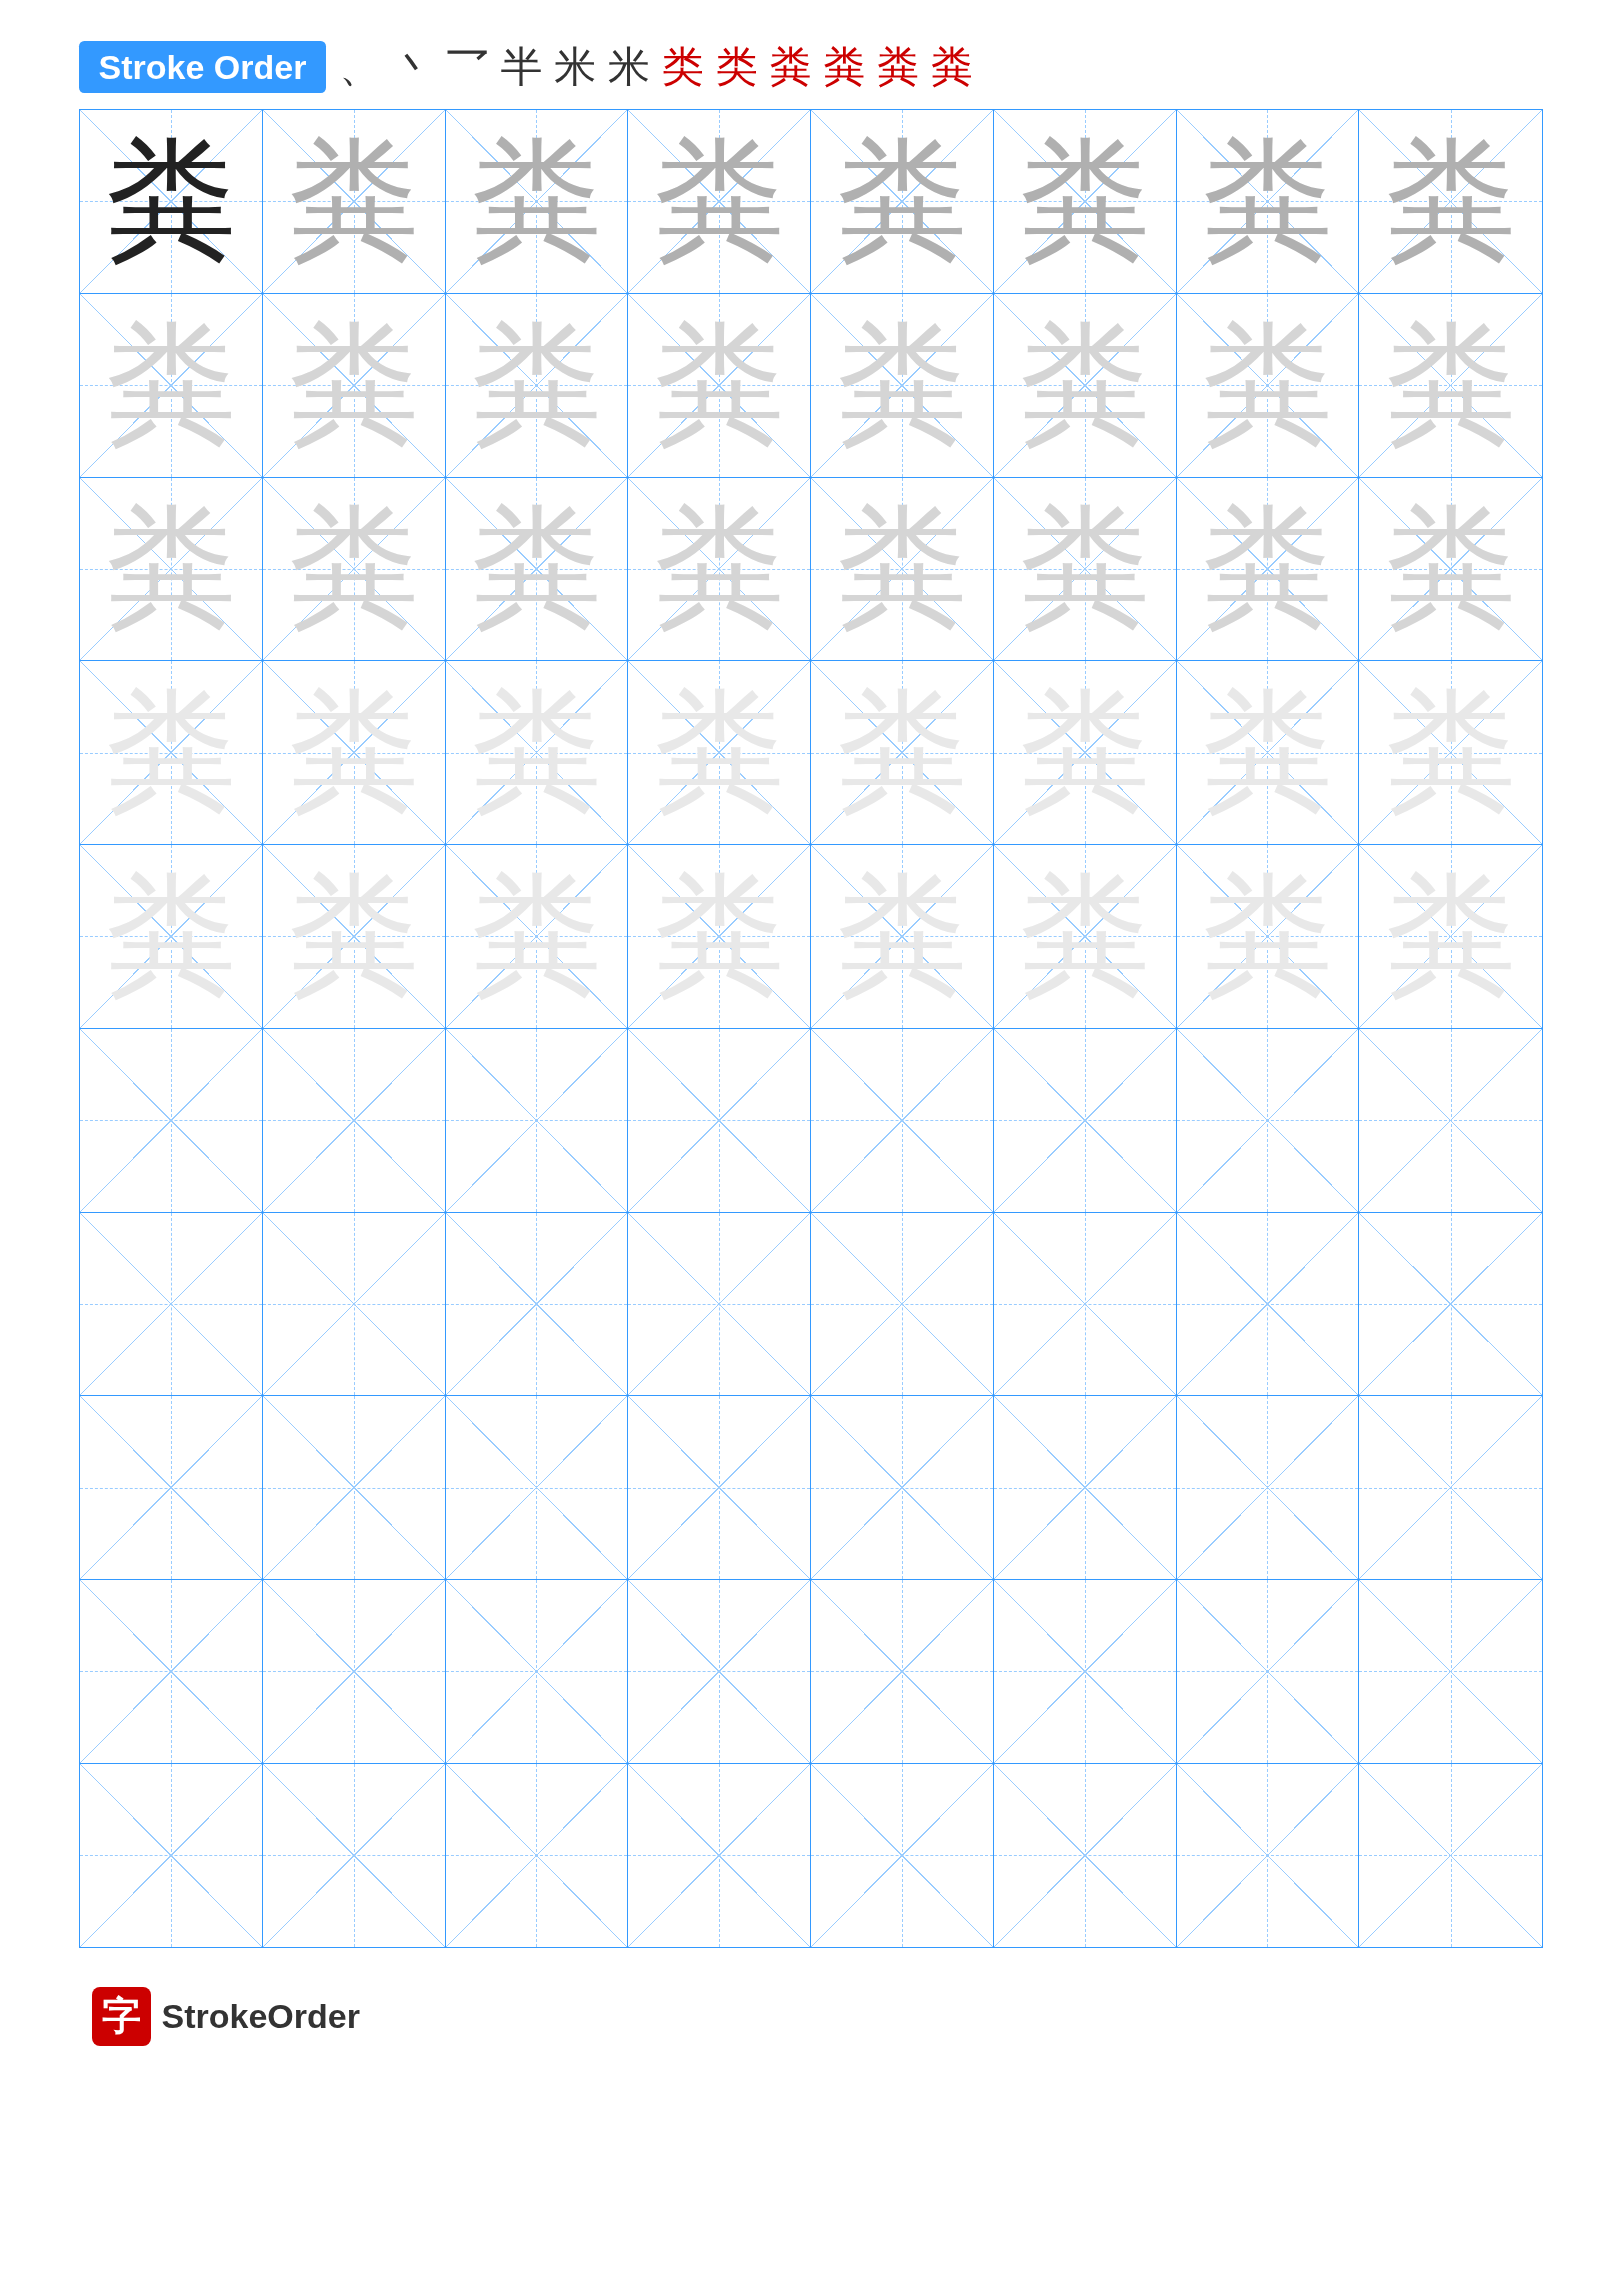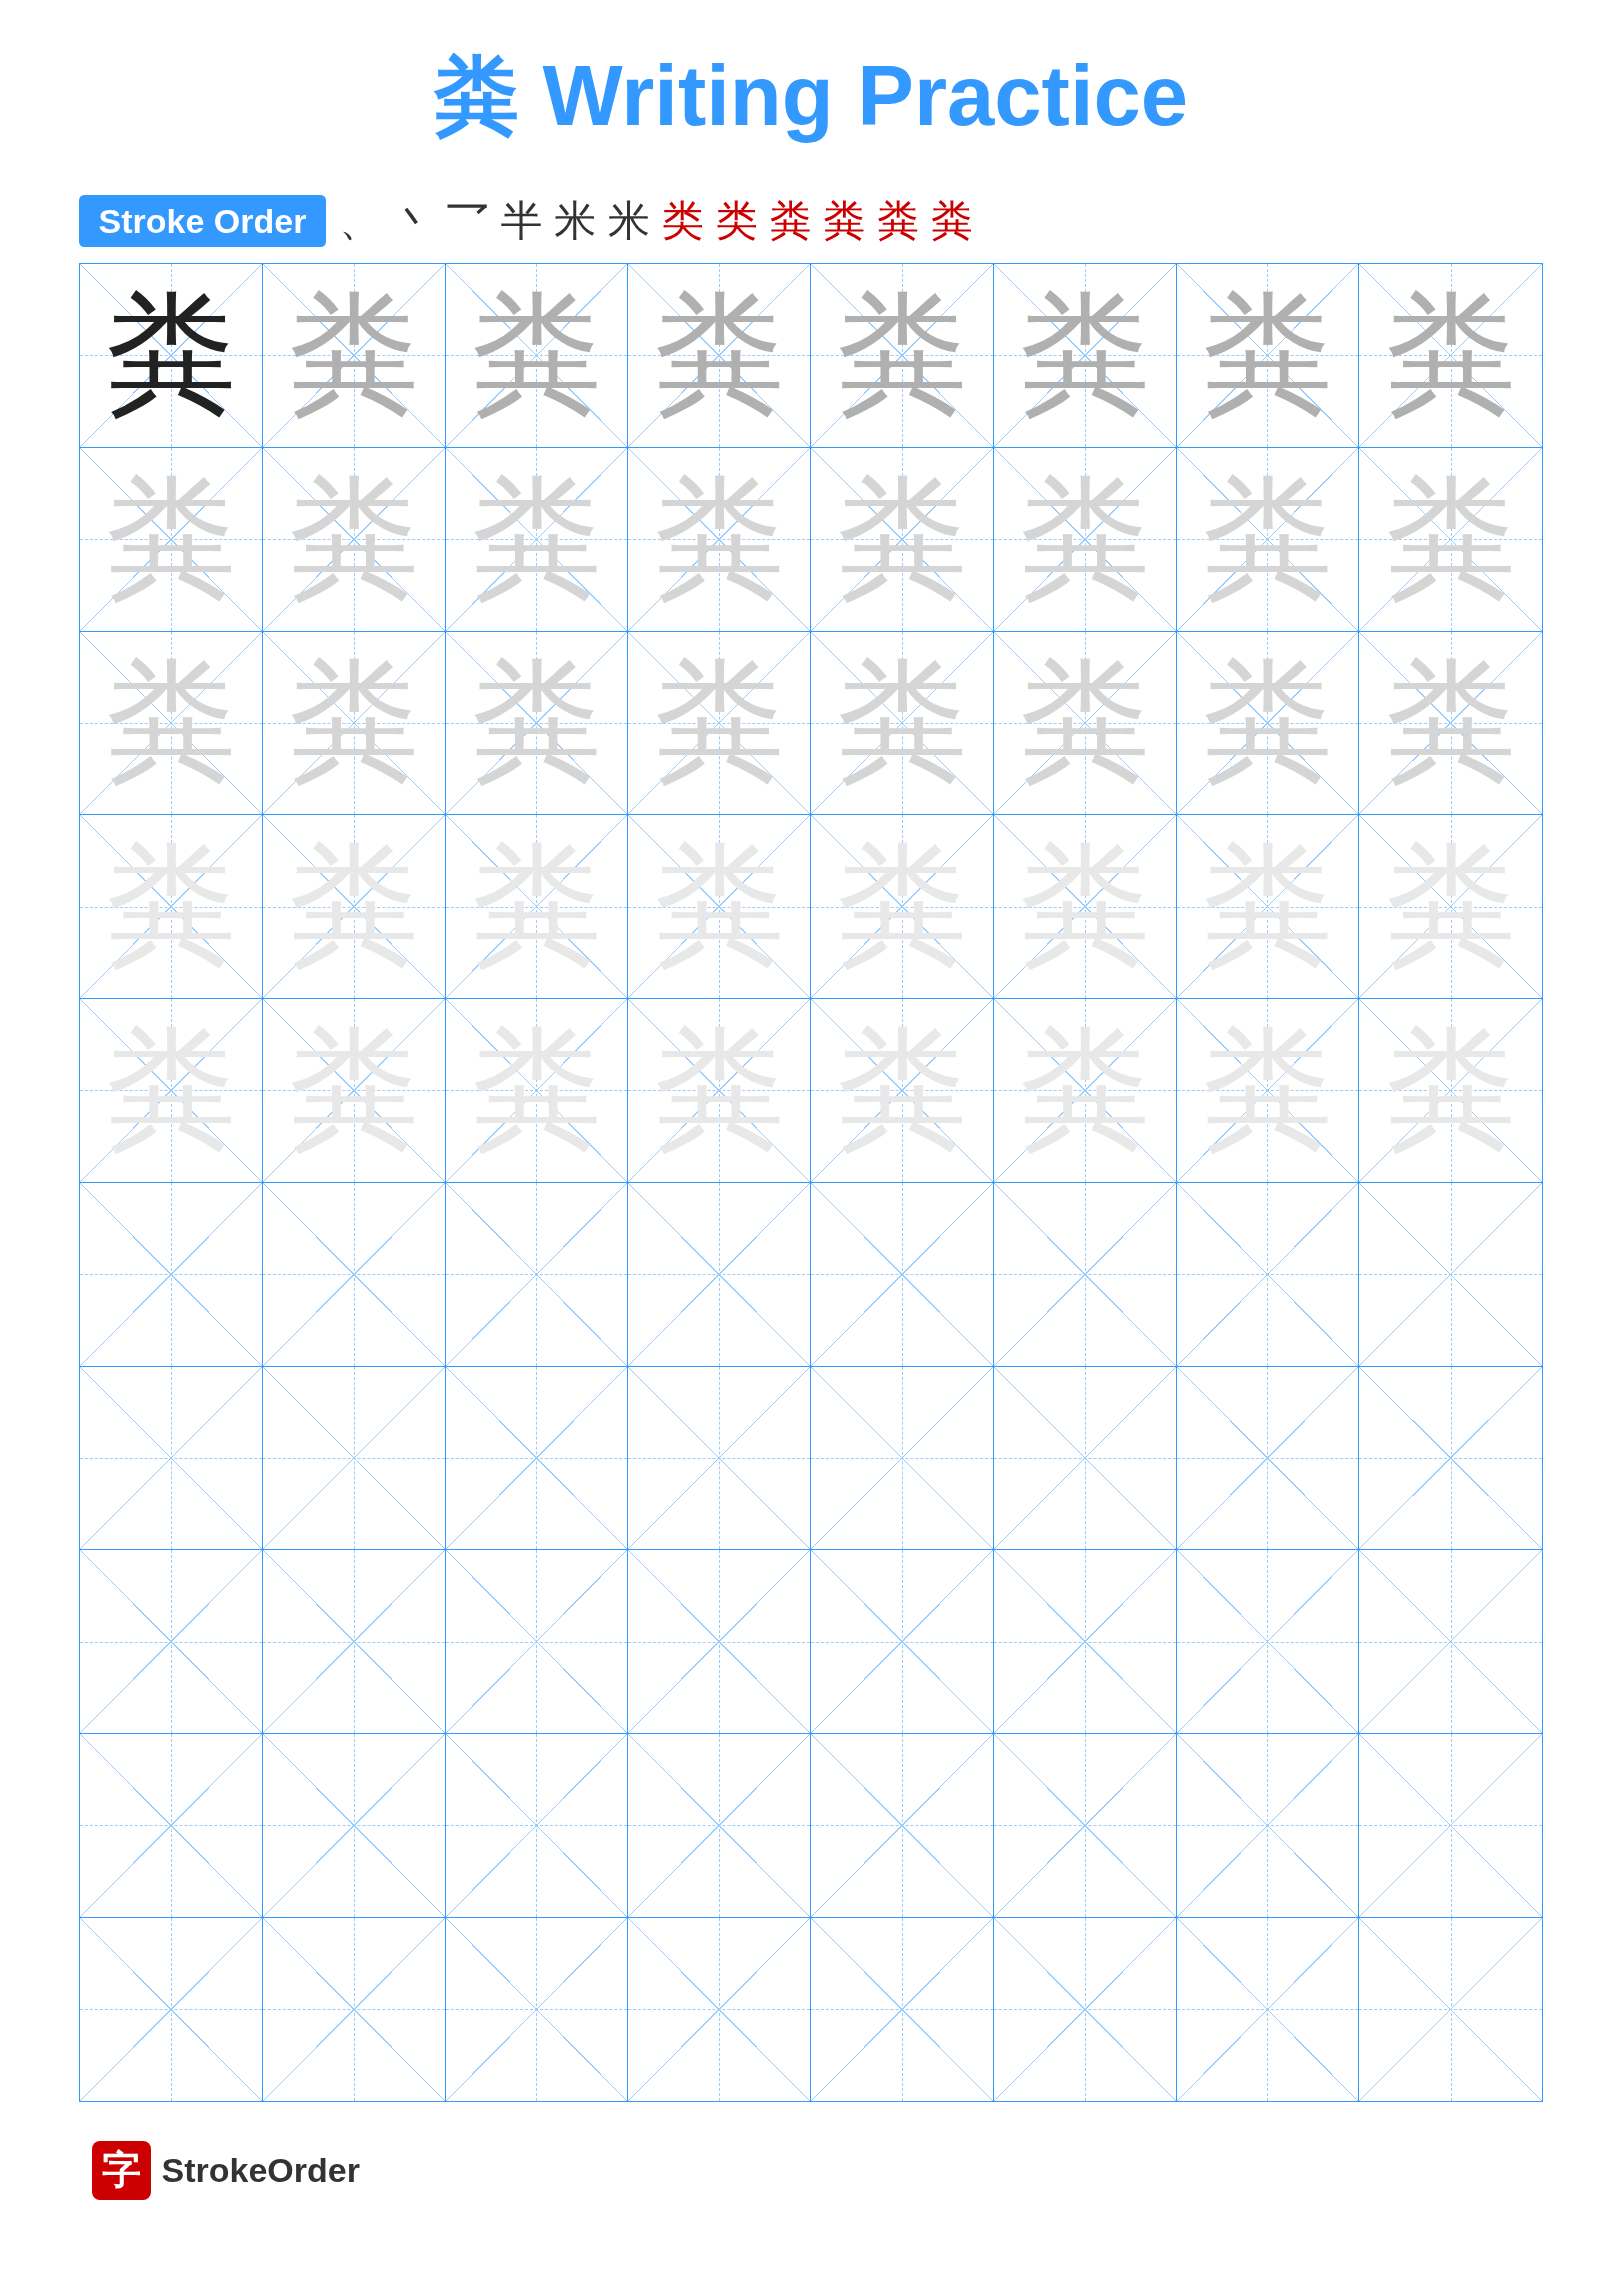--- a/index.html
+++ b/index.html
@@ -216,23 +216,20 @@
       color: #fff;
       font-size: 39px;
       font-family: 'SimSun', serif;
     }
   </style>
 </head>
 <body>
 
 <div class="page">
 
-  <div class="title">
-    <span style="color:#3399ff;">粪</span><span> Writing Practice</span>
-  </div>
 
   <div class="stroke-order-row">
     <div class="stroke-order-badge">Stroke Order</div>
     <div class="stroke-sequence">
       <span>、</span>
       <span>丶</span>
       <span>乛</span>
       <span>半</span>
       <span>米</span>
       <span>米</span>

